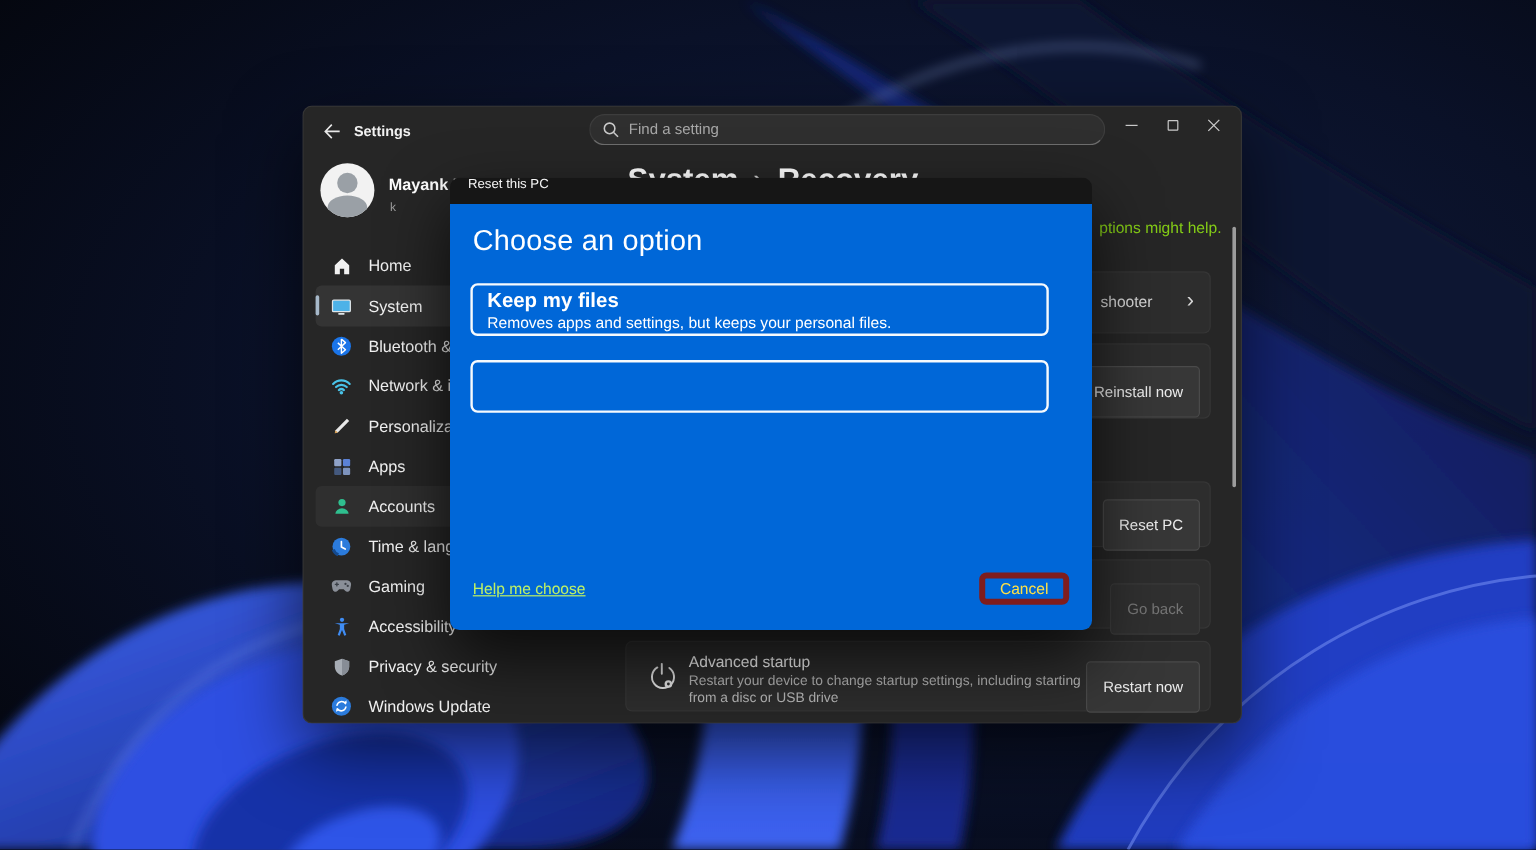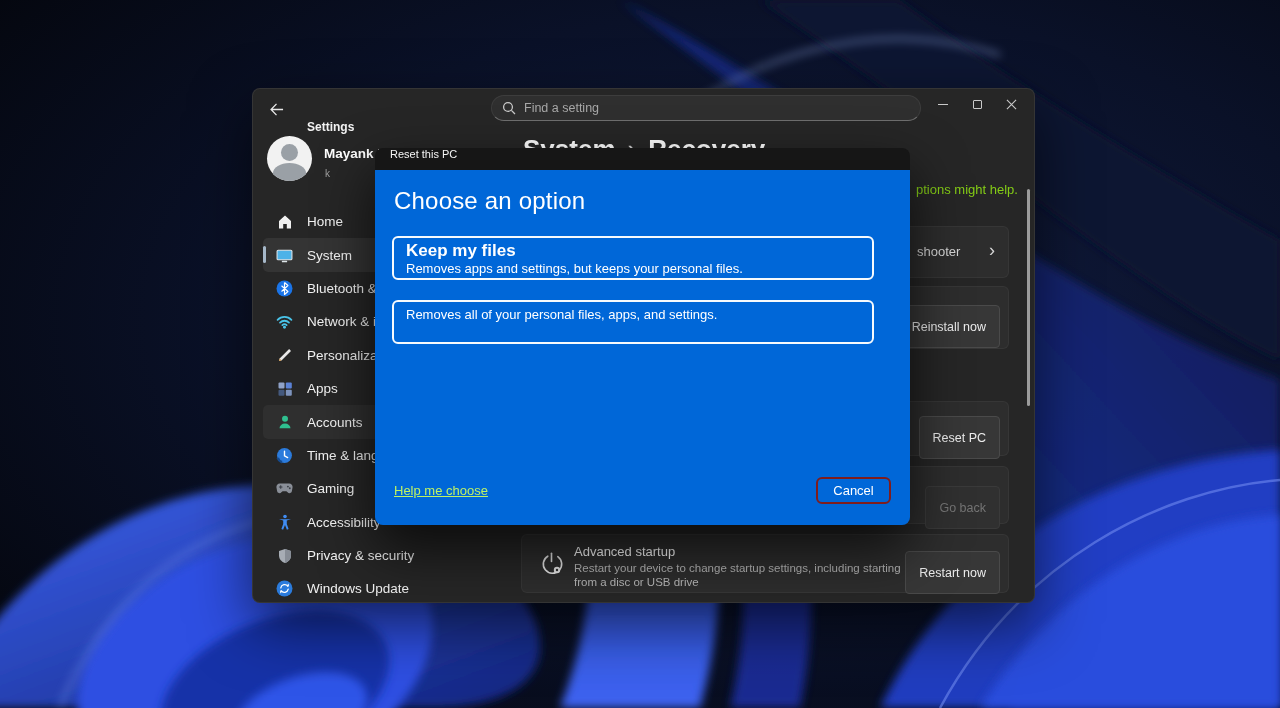--- a/index.html
+++ b/index.html
@@ -7,21 +7,21 @@
     font-family:"Liberation Sans", sans-serif; }
   .stage { position:relative; width:1280px; height:708px; }
   .wallpaper { position:absolute; inset:0; }
 
   
   .win { position:absolute; left:252px; top:88px; width:783px; height:515px;
     background:#262626; border:1px solid rgba(255,255,255,.07); border-radius:8px;
     box-shadow:0 22px 60px rgba(0,0,0,.6); z-index:2; overflow:hidden; }
   .back-btn { position:absolute; left:10px; top:9px; width:26px; height:22px;
     display:flex; align-items:center; justify-content:center; border-radius:4px; cursor:pointer; }
-  .win-title { position:absolute; left:42px; top:31px; font-size:12px; font-weight:700; color:#f2f2f2;margin-left:12px; }
+  .win-title { position:absolute; left:42px; top:13px; font-size:12px; font-weight:700; color:#f2f2f2; }
   .controls { position:absolute; right:6px; top:0; height:30px; display:flex; }
   .ctrl { width:34px; height:30px; display:flex; align-items:center; justify-content:center; }
   .ctrl .min { width:10px; height:1px; background:#c9c9c9; }
   .ctrl .max { width:9px; height:9px; border:1px solid #c9c9c9; border-radius:1px; }
 
   .searchbox { position:absolute; left:238px; top:6px; width:430px; height:26px;
     background:#2f2f2f; border:1px solid #3d3d3d; border-bottom-color:#6e6e6e;
     border-radius:13px; display:flex; align-items:center; padding:0 10px; gap:8px; }
   .searchbox input { flex:1; background:transparent; border:none; outline:none;
     color:#e5e5e5; font-size:12.5px; font-family:inherit; }
@@ -80,21 +80,21 @@
   .dlg-heading { position:absolute; left:19px; top:17px; font-size:24px; font-weight:400;
     color:#fff; letter-spacing:.2px; }
   .option { position:absolute; left:17px; width:482px; height:44px; border:2px solid #f6fafd;
     border-radius:6px; padding:4px 12px; cursor:pointer; color:#fff; }
   .option1 { top:66px; } .option2 { top:130px; }
   .opt-title { font-size:17px; font-weight:700; line-height:18px; }
   .opt-desc { font-size:13px; line-height:17px; }
   .help-link { position:absolute; left:19px; top:313px; font-size:13px; color:#bef264;
     text-decoration:underline; cursor:pointer; }
   .cancel-btn { position:absolute; right:19px; top:307px; width:75px; height:27px;
-    background:transparent; border:2px solid #7f1d1d; border-radius:6px; color:#ffffff;
+    background:transparent; border:5px solid #7f1d1d; border-radius:6px; color:#fde047;
     font-size:13px; font-family:inherit; cursor:pointer; }
 </style>
 </head>
 <body>
 
 <div class="stage">
 
   <div class="wallpaper">
     <svg width="1280" height="708" viewBox="0 0 1280 708" preserveAspectRatio="none">
       <defs>
@@ -354,21 +354,20 @@
     </div>
     <div class="dlg-body">
       <div class="dlg-heading">Choose an option</div>
 
       <div class="option option1">
         <div class="opt-title">Keep my files</div>
         <div class="opt-desc">Removes apps and settings, but keeps your personal files.</div>
       </div>
 
       <div class="option option2">
-        <div class="opt-desc">Removes all of your personal files, apps, and settings.</div>
       </div>
 
       <a class="help-link">Help me choose</a>
       <button class="cancel-btn">Cancel</button>
     </div>
   </div>
 
 </div>
 
 </body></html>

